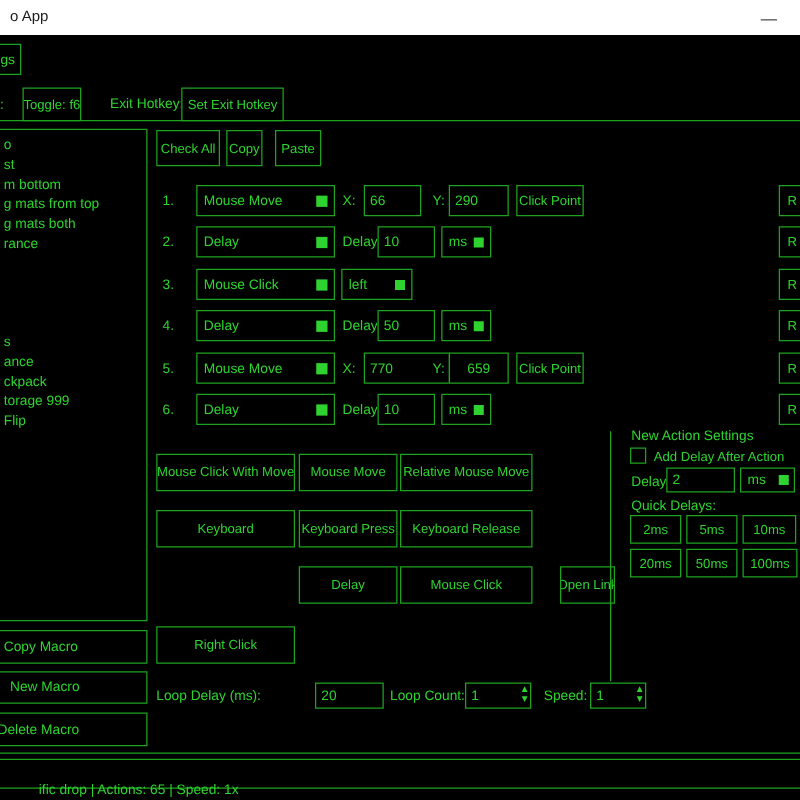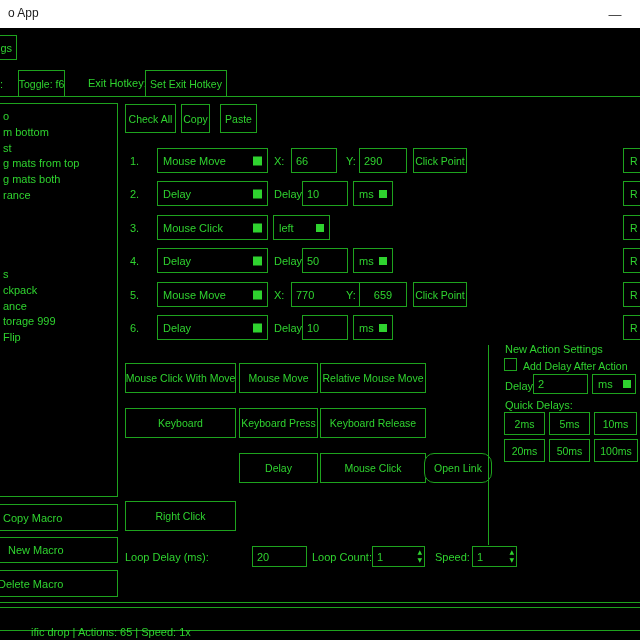--- a/index.html
+++ b/index.html
@@ -55,32 +55,32 @@
 
   <span class="lbl" style="left:0px;top:78px;">:</span>
   <button class="btn" style="left:18px;top:70px;width:47px;height:27px;">Toggle: f6</button>
   <span class="lbl" style="left:88px;top:77px;">Exit Hotkey:</span>
   <button class="btn" style="left:145px;top:70px;width:82px;height:27px;">Set Exit Hotkey</button>
   <div class="hline" style="left:0;top:96px;width:640px;"></div>
 
   <div class="box" style="left:-10px;top:103px;width:128px;height:394px;">
     <ul class="sidebar-list">
       <li>o</li>
+      <li>st</li>
       <li>m bottom</li>
-      <li>st</li>
       <li>g mats from top</li>
       <li>g mats both</li>
       <li>rance</li>
       <li></li>
       <li></li>
       <li></li>
       <li></li>
       <li>s</li>
+      <li>ance</li>
       <li>ckpack</li>
-      <li>ance</li>
       <li>torage 999</li>
       <li>Flip</li>
     </ul>
   </div>
 
   <button class="btn" style="left:125px;top:104px;width:51px;height:29px;">Check All</button>
   <button class="btn" style="left:181px;top:104px;width:29px;height:29px;">Copy</button>
   <button class="btn" style="left:220px;top:104px;width:37px;height:29px;">Paste</button>
 
   <span class="lbl" style="left:130px;top:155px;">1.</span>
@@ -160,21 +160,21 @@
   <button class="btn" style="left:125px;top:363px;width:111px;height:30px;">Mouse Click With Move</button>
   <button class="btn" style="left:239px;top:363px;width:79px;height:30px;">Mouse Move</button>
   <button class="btn" style="left:320px;top:363px;width:106px;height:30px;">Relative Mouse Move</button>
 
   <button class="btn" style="left:125px;top:408px;width:111px;height:30px;">Keyboard</button>
   <button class="btn" style="left:239px;top:408px;width:79px;height:30px;">Keyboard Press</button>
   <button class="btn" style="left:320px;top:408px;width:106px;height:30px;">Keyboard Release</button>
 
   <button class="btn" style="left:239px;top:453px;width:79px;height:30px;">Delay</button>
   <button class="btn" style="left:320px;top:453px;width:106px;height:30px;">Mouse Click</button>
-  <button class="btn" style="left:424px;top:453px;width:68px;height:30px;border-radius:10px;">Open Link</button>
+  <button class="btn" style="left:448px;top:453px;width:44px;height:30px;">Open Link</button>
 
   <button class="btn" style="left:125px;top:501px;width:111px;height:30px;">Right Click</button>
 
   <div class="vline" style="left:488px;top:345px;height:200px;"></div>
 
   <span class="lbl" style="left:505px;top:343px;">New Action Settings</span>
   <div class="checkbox" style="left:504px;top:358px;"></div>
   <span class="lbl sm" style="left:523px;top:360px;">Add Delay After Action</span>
   <span class="lbl" style="left:505px;top:380px;">Delay:</span>
   <input class="inp" style="left: 533px; top: 374px; width: 55px; height: 20px;" value="2">

